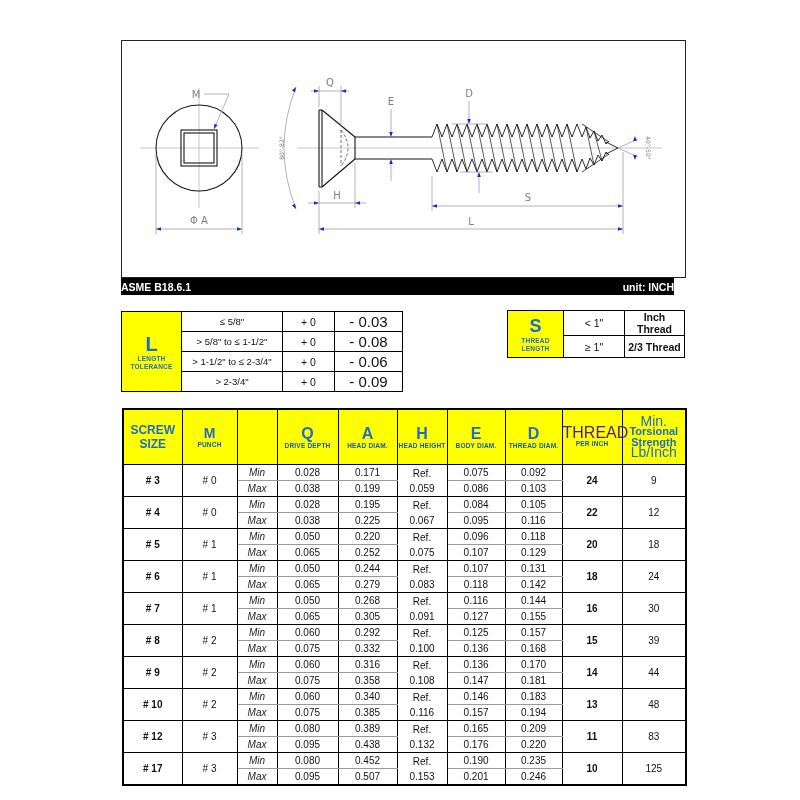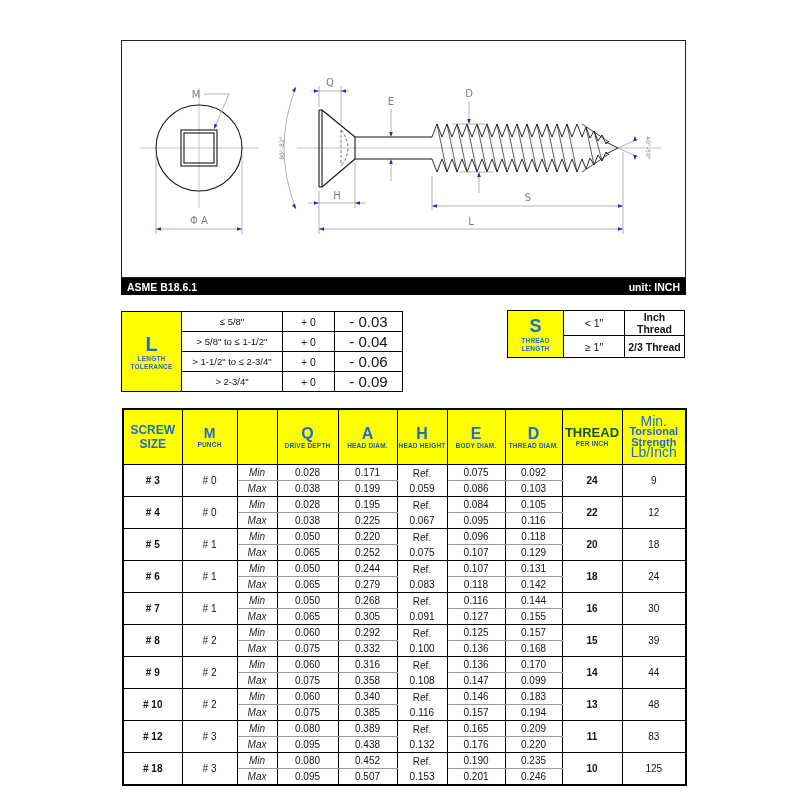--- a/index.html
+++ b/index.html
@@ -8,21 +8,21 @@
     font-family:"Liberation Sans",sans-serif;color:#111;
   }
   
   .draw-frame{
     position:absolute;left:121px;top:40px;width:563px;height:236px;
     border:1px solid #222;background:#fff;
   }
   .title-bar{
     position:absolute;left:121px;top:278px;width:553px;height:17px;
     background:#000;color:#fff;display:flex;justify-content:space-between;
-    align-items:center;padding:0 6px;font-size:10.5px;font-weight:bold;
+    align-items:center;padding:0 0;font-size:10.5px;font-weight:bold;
   }
   
   .lt-table{position:absolute;left:121px;top:311px;border-collapse:collapse;table-layout:fixed;border:1.6px solid #000;}
   .lt-table td{border:1px solid #000;height:19px;padding:0;text-align:center;vertical-align:middle;}
   .lt-head{background:#ffff00;width:59px;}
   .lt-sym{color:#1f6bcb;font-size:20px;font-weight:bold;line-height:22px;}
   .lt-cap{color:#1f6bcb;font-size:6.5px;font-weight:bold;line-height:8px;letter-spacing:.2px;}
   .lt-range{width:100px;font-size:9.5px;}
   .lt-plus{width:51px;font-size:10.5px;}
   .lt-minus{width:67px;font-size:15px;}
@@ -37,21 +37,21 @@
   .spec-table{
     position:absolute;left:122px;top:408px;border-collapse:collapse;
     table-layout:fixed;width:563px;border:2px solid #000;
   }
   .spec-table th,.spec-table td{border:1px solid #000;padding:0;text-align:center;vertical-align:middle;}
   .spec-table th{height:54px;background:#ffff00;font-weight:normal;}
   .th-white{background:#ffffff;}
   .hd-size{color:#1f6bcb;font-size:12px;font-weight:bold;line-height:14px;}
   .hd-sym{color:#1f6bcb;font-size:16px;font-weight:bold;line-height:17px;}
   .hd-sym-m{color:#1f6bcb;font-size:14px;font-weight:bold;line-height:15px;}
-  .hd-thread{color:#14532d;font-size:13px;font-weight:bold;line-height:14px;}
+  .hd-thread{color:#4c1d95;font-size:16px;font-weight:normal;line-height:14px;}
   .hd-cap{color:#155aa6;font-size:6.5px;font-weight:bold;line-height:8px;letter-spacing:.2px;}
   .hd-small{color:#1f6bcb;font-size:14px;line-height:9px;}
   .hd-tors{color:#1f6bcb;font-size:11px;font-weight:bold;line-height:11px;}
   .spec-table td{height:15px;font-size:10px;line-height:15px;}
   .c-size{font-weight:bold;font-size:10.5px;}
   .c-punch{font-size:10px;}
   .c-mm{font-size:8px;color:#222;font-style:italic;}
   .c-tpi{font-weight:bold;font-size:10.5px;}
   .c-h div{line-height:15px;height:15px;}
   tr.group-start td{border-top:1.8px solid #000;}
@@ -188,21 +188,21 @@
       <div class="lt-sym">L</div>
       <div class="lt-cap">LENGTH TOLERANCE</div>
     </td>
     <td class="lt-range">≤ 5/8"</td>
     <td class="lt-plus">+ 0</td>
     <td class="lt-minus">- 0.03</td>
   </tr>
   <tr>
     <td class="lt-range">&gt; 5/8" to ≤ 1-1/2"</td>
     <td class="lt-plus">+ 0</td>
-    <td class="lt-minus">- 0.04</td>
+    <td class="lt-minus">- 0.08</td>
   </tr>
   <tr>
     <td class="lt-range">&gt; 1-1/2" to ≤ 2-3/4"</td>
     <td class="lt-plus">+ 0</td>
     <td class="lt-minus">- 0.06</td>
   </tr>
   <tr>
     <td class="lt-range">&gt; 2-3/4"</td>
     <td class="lt-plus">+ 0</td>
     <td class="lt-minus">- 0.09</td>
@@ -428,21 +428,21 @@
         <td class="split">0.136</td>
         <td class="split">0.170</td>
         <td rowspan="2" class="c-tpi">14</td>
         <td rowspan="2" class="c-str">44</td>
       </tr>
       <tr>
         <td class="c-mm">Max</td>
         <td>0.075</td>
         <td>0.358</td>
         <td>0.147</td>
-        <td>0.099</td>
+        <td>0.181</td>
       </tr>
       <tr class="group-start">
         <td rowspan="2" class="c-size"># 10</td>
         <td rowspan="2" class="c-punch"># 2</td>
         <td class="c-mm split">Min</td>
         <td class="split">0.060</td>
         <td class="split">0.340</td>
         <td rowspan="2" class="c-h">
           <div>Ref.</div>
           <div>0.116</div>
@@ -475,21 +475,21 @@
         <td rowspan="2" class="c-str">83</td>
       </tr>
       <tr>
         <td class="c-mm">Max</td>
         <td>0.095</td>
         <td>0.438</td>
         <td>0.176</td>
         <td>0.220</td>
       </tr>
       <tr class="group-start">
-        <td rowspan="2" class="c-size"># 18</td>
+        <td rowspan="2" class="c-size"># 17</td>
         <td rowspan="2" class="c-punch"># 3</td>
         <td class="c-mm split">Min</td>
         <td class="split">0.080</td>
         <td class="split">0.452</td>
         <td rowspan="2" class="c-h">
           <div>Ref.</div>
           <div>0.153</div>
         </td>
         <td class="split">0.190</td>
         <td class="split">0.235</td>

